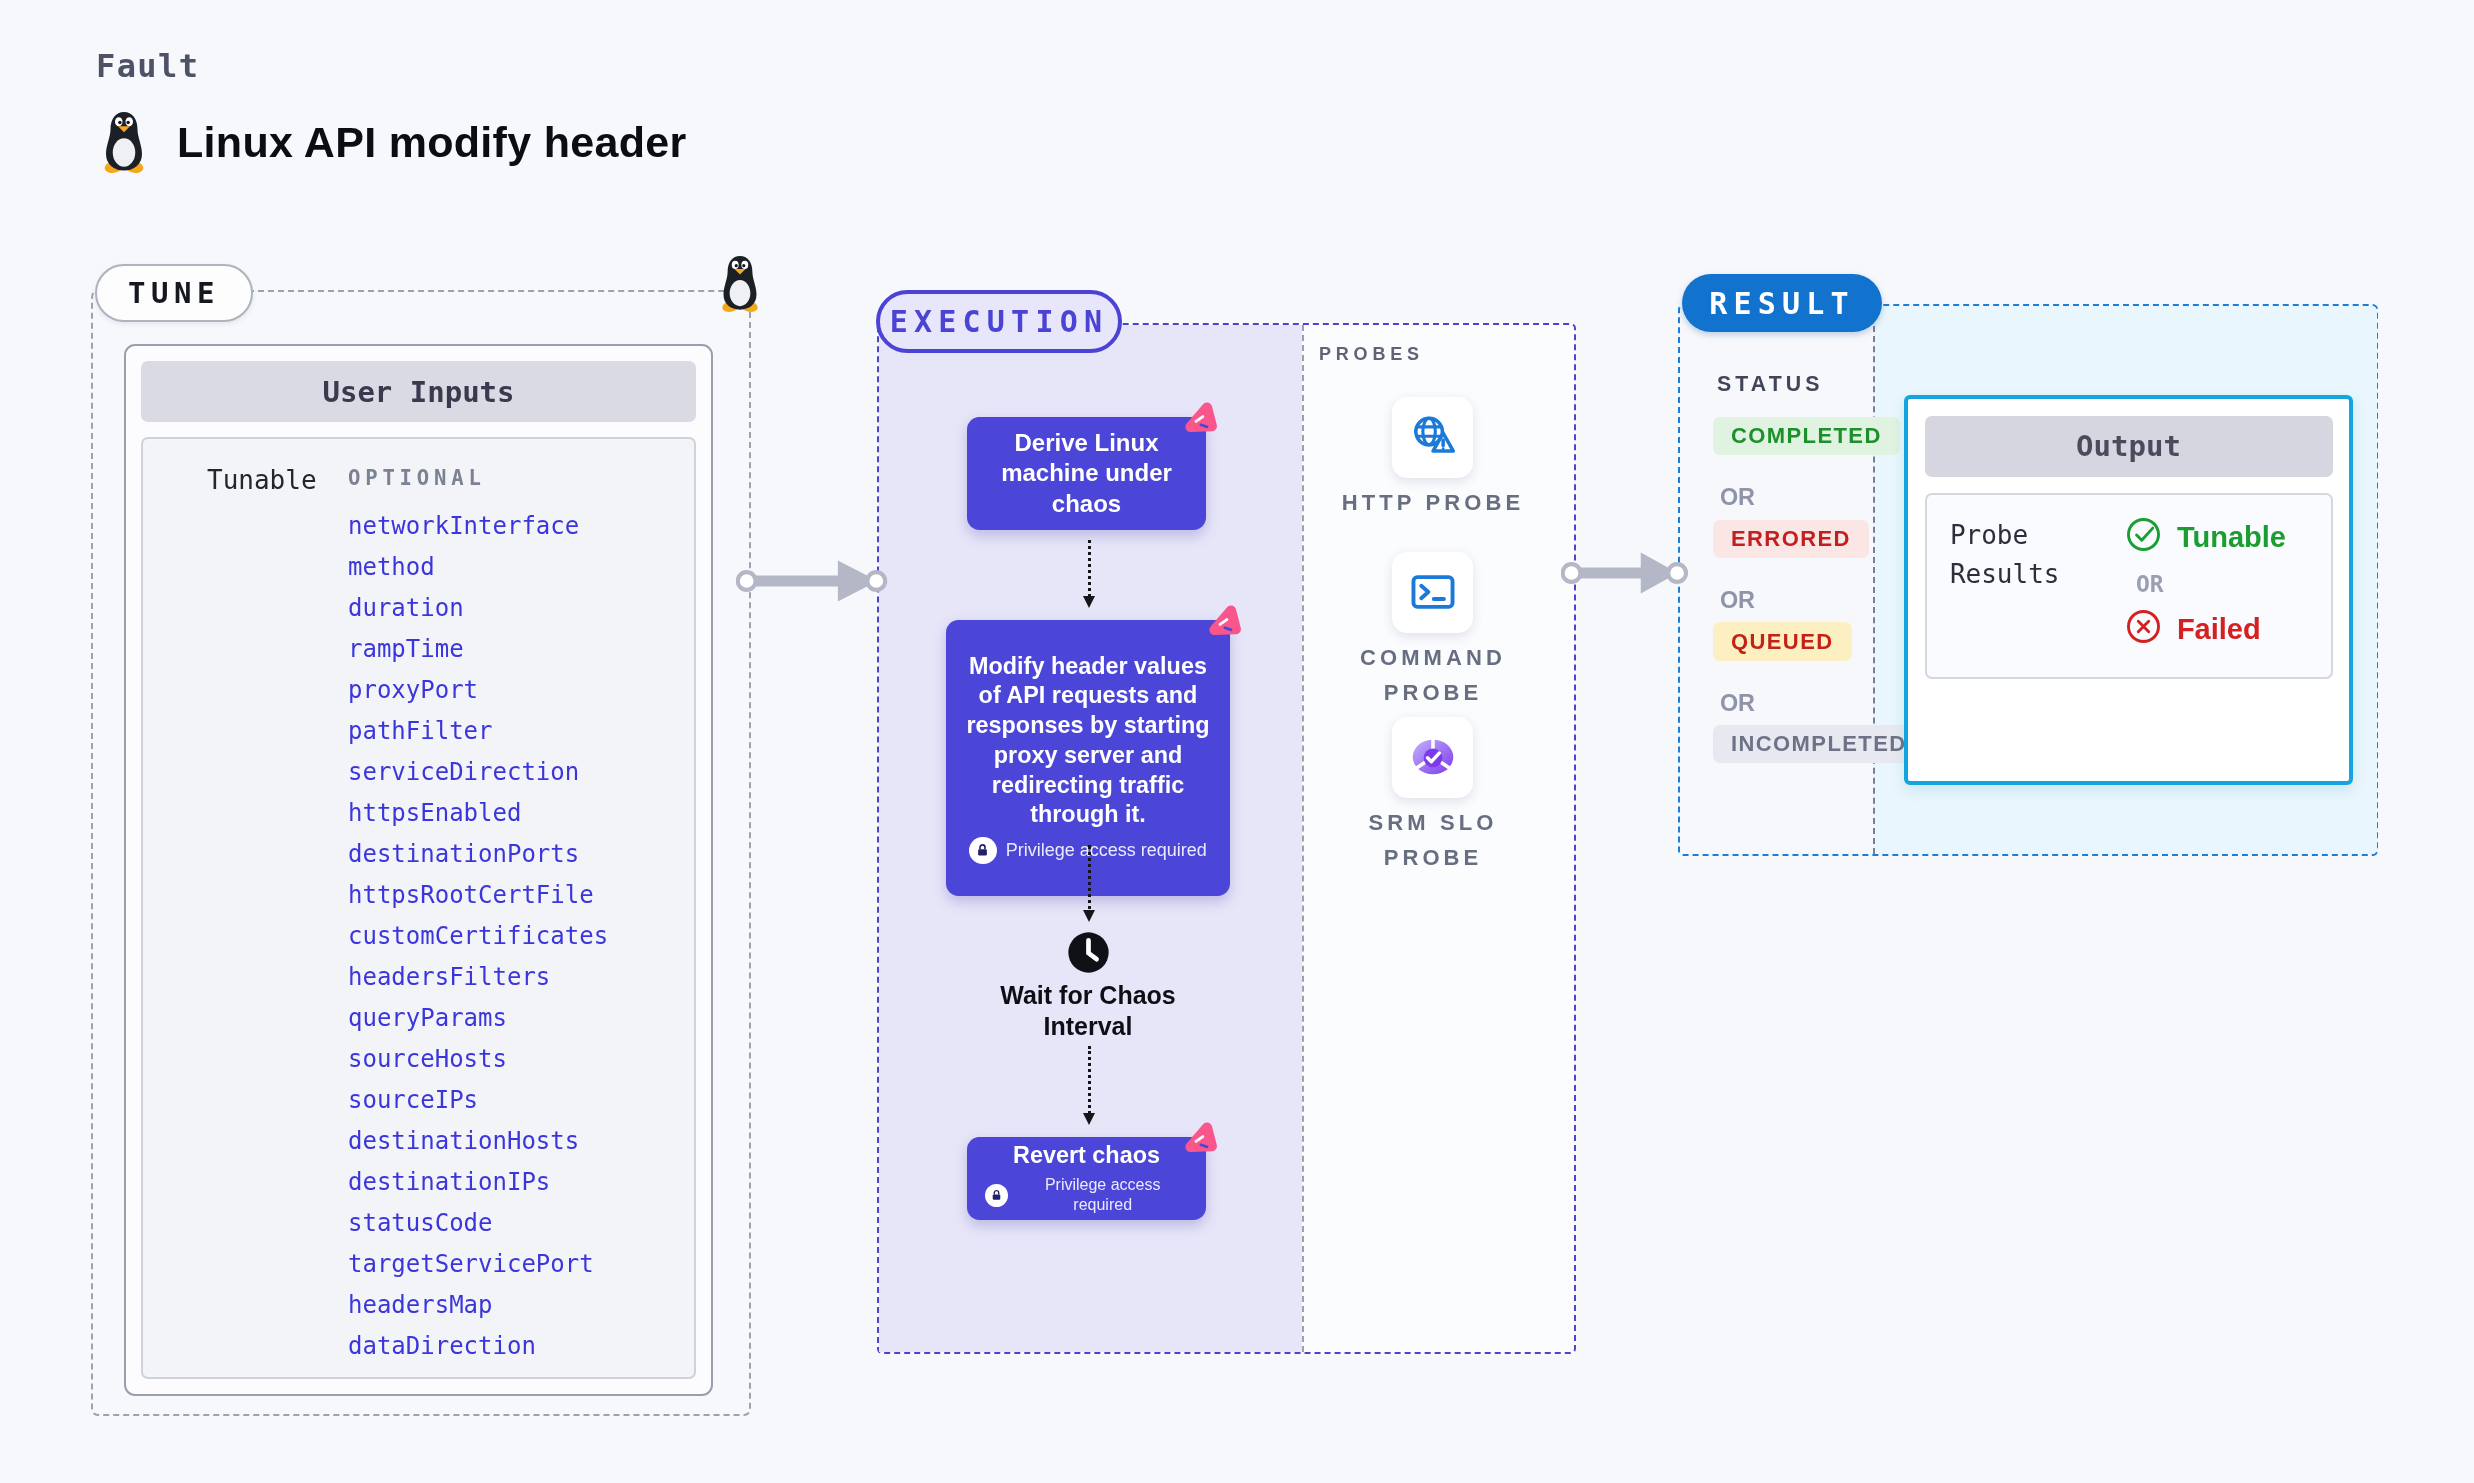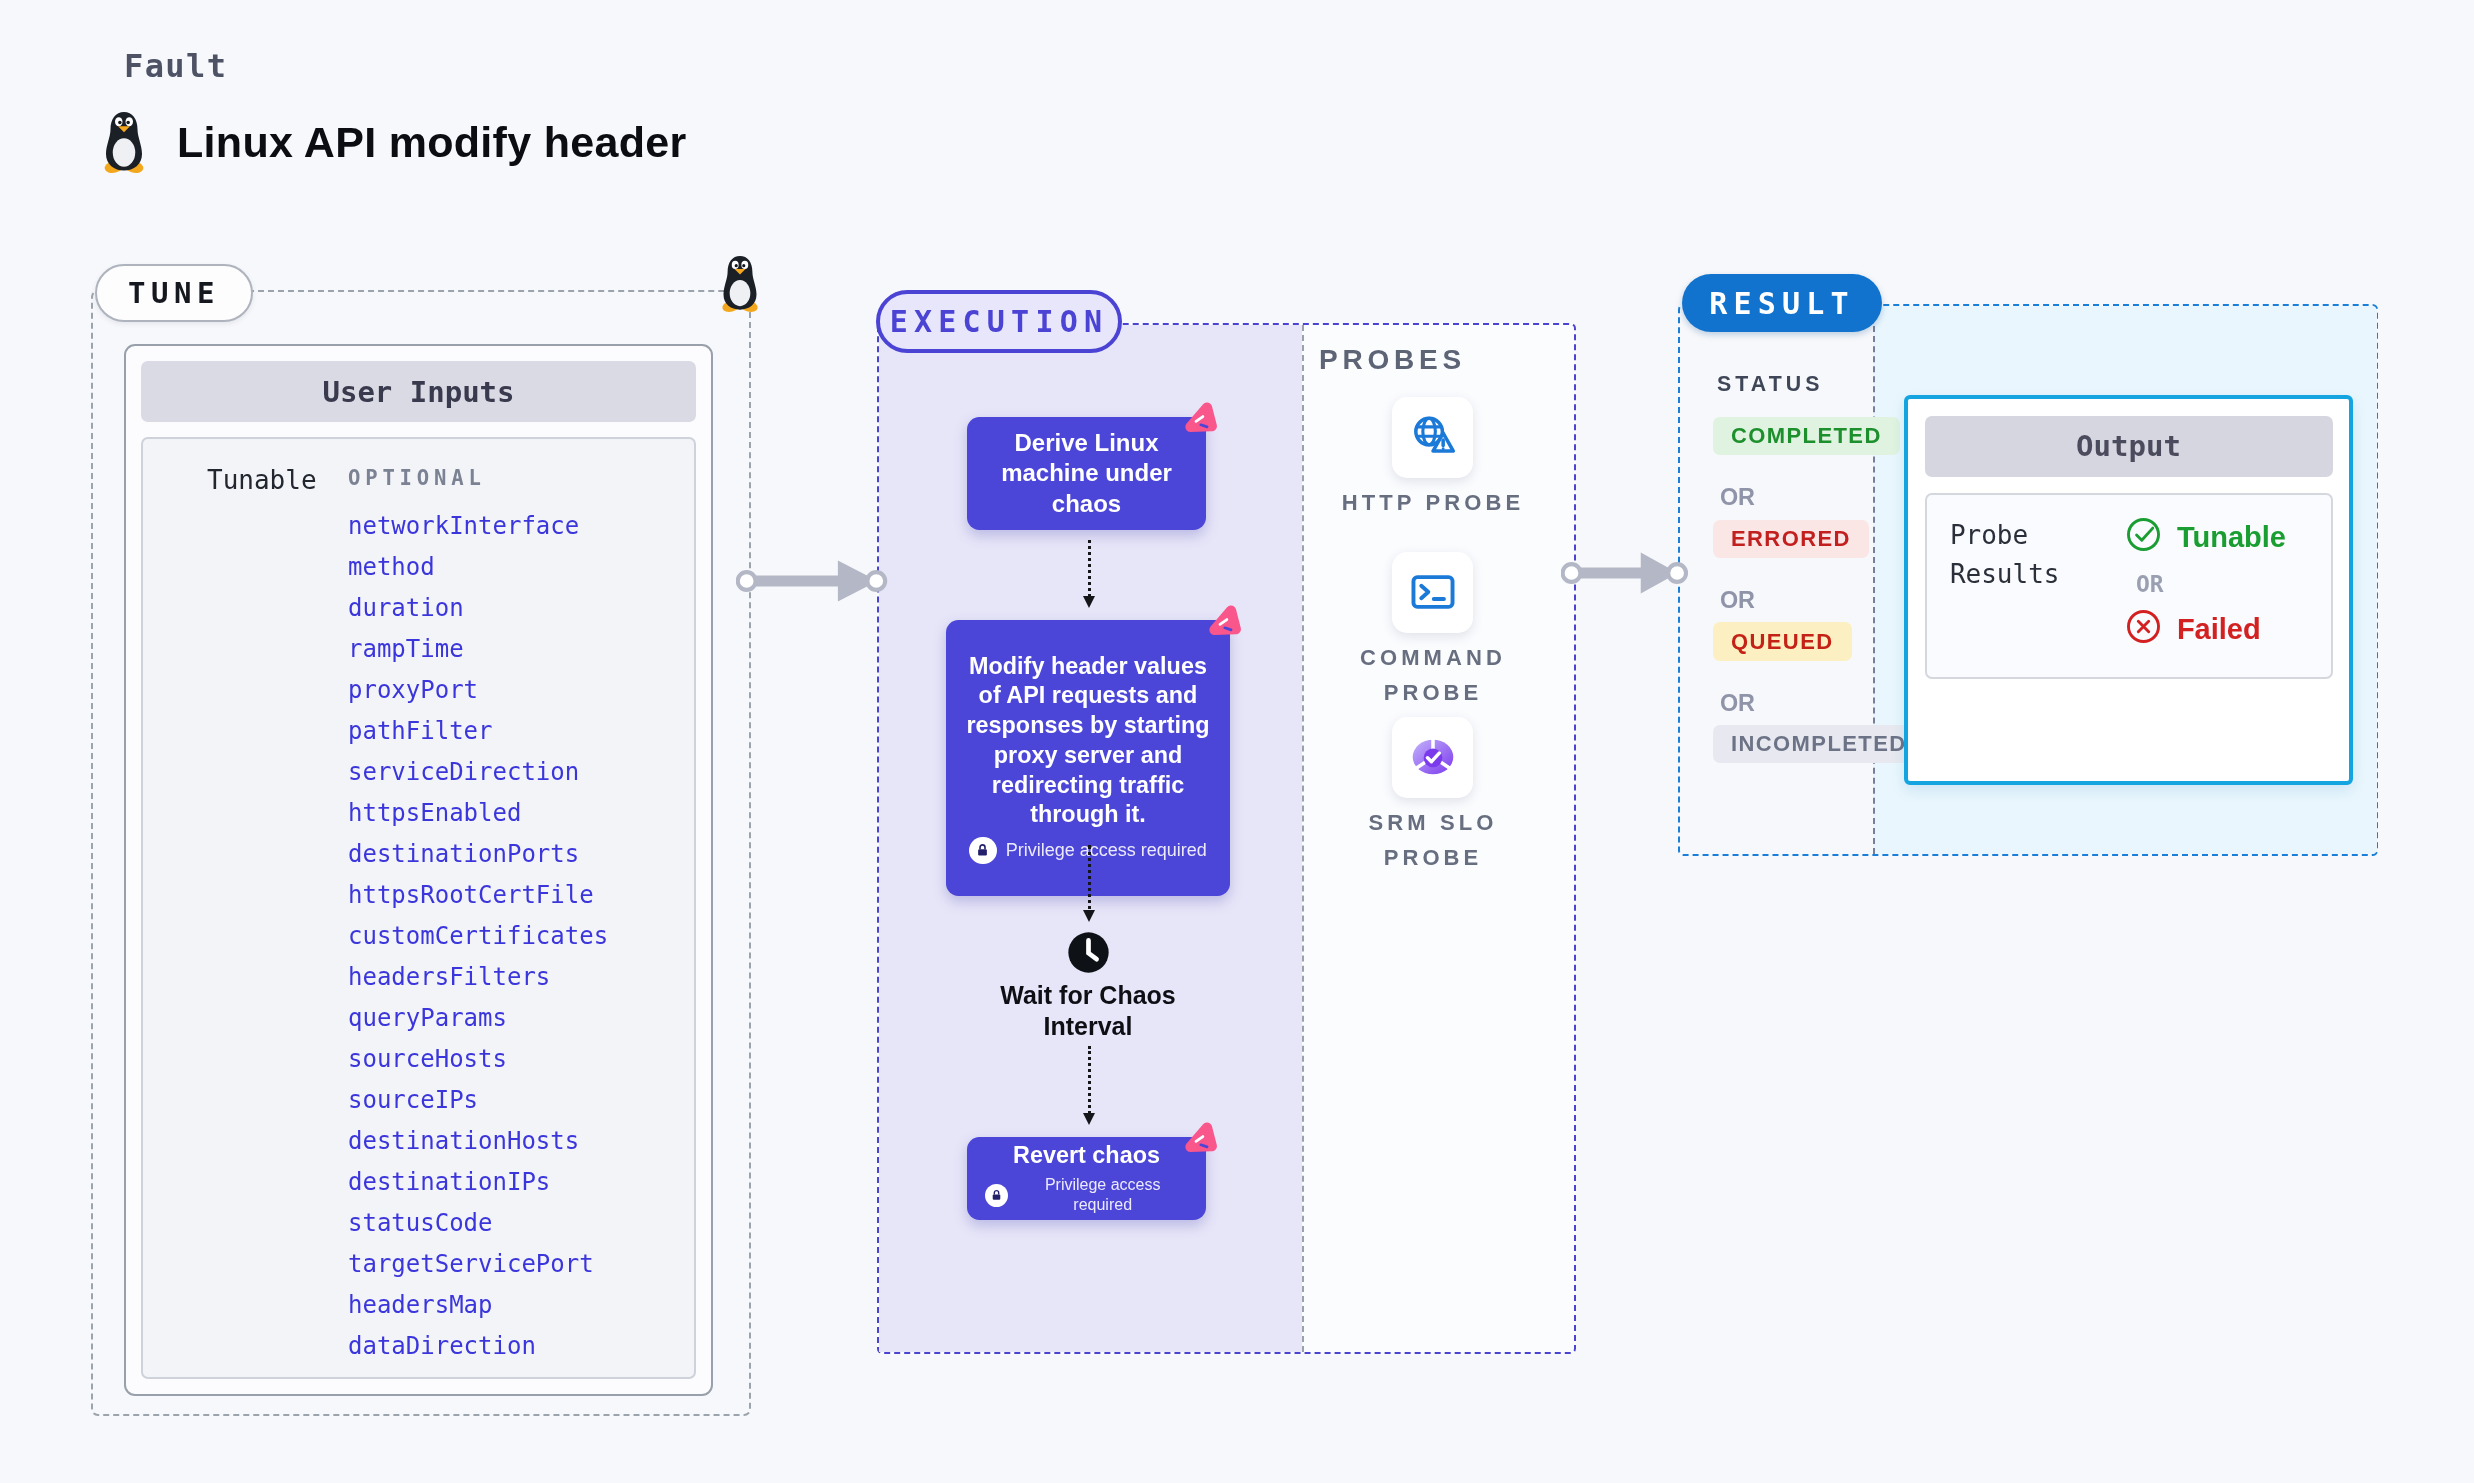--- a/index.html
+++ b/index.html
@@ -2,21 +2,21 @@
 <html style="font-size:11px"><head>
 <meta charset="utf-8">
 <style>
   html,body{margin:0;padding:0;background:#f7f8fb;}
   .canvas{position:relative;width:2475px;height:1483px;background:#f7f8fb;overflow:hidden;
           font-family:"Liberation Sans",sans-serif;}
   .abs{position:absolute;}
   .center{display:flex;align-items:center;justify-content:center;}
 
   
-  .kicker{left:96px;top:47px;font:600 32px "DejaVu Sans Mono",monospace;color:#4d5265;letter-spacing:1.4px;margin-left:28px;}
+  .kicker{left:96px;top:47px;font:600 32px "DejaVu Sans Mono",monospace;color:#4d5265;letter-spacing:1.4px;}
   .title-row{left:100px;top:109px;display:flex;align-items:center;gap:29px;}
   .tux-title svg{width:48px;height:66px;display:block;}
   .page-title{font-weight:bold;font-size:43px;color:#0b0d12;letter-spacing:0.3px;}
 
   
   .tune-box{left:91px;top:290px;width:656px;height:1122px;border:2.8px dashed #9ba3ad;border-radius:6.9px;}
   .tune-pill{left:95px;top:264px;width:154px;height:54px;background:#fdfdfe;border:2.8px solid #aeb3bd;
              border-radius:29px;font:bold 29px "DejaVu Sans Mono",monospace;letter-spacing:5.5px;color:#15181e;
              z-index:4;box-shadow:0 2.1px 5.5px rgba(70,80,110,.10);}
   .tux-corner{left:718px;top:253px;z-index:4;}
@@ -39,21 +39,21 @@
   .arrow-probes-result{left:1561px;top:549px;z-index:3;}
 
   
   .exec-box{left:877px;top:323px;width:695px;height:1027px;border:2.8px dashed #4a44d0;border-radius:5.5px;
             background:#fbfcfe;}
   .exec-bg{position:absolute;left:0;top:0;width:423px;height:100%;background:#e7e6f8;}
   .probes-divider{position:absolute;left:423px;top:0;height:100%;width:0;border-left:2.1px dashed #9aa1ab;}
   .exec-pill{left:876px;top:290px;width:246px;height:63px;background:#e7e6fa;border:4.1px solid #4a43d4;
              border-radius:34px;font:bold 30px "DejaVu Sans Mono",monospace;letter-spacing:6.2px;color:#4a43d4;
              z-index:4;box-sizing:border-box;}
-  .probes-label{position:absolute;left:440px;top:19px;font-weight:bold;font-size:28px;letter-spacing:4.8px;
+  .probes-label{position:absolute;left:440px;top:19px;font-weight:bold;font-size:18px;letter-spacing:4.8px;
                 color:#5d6476;}
   .flow-node{position:absolute;background:#4b45d8;border-radius:12.4px;color:#ffffff;font-weight:bold;font-size:24px;
              line-height:1.27;text-align:center;display:flex;flex-direction:column;align-items:center;
              justify-content:center;padding:9.6px 18px;box-sizing:border-box;
              box-shadow:0 5.5px 12.4px rgba(60,55,170,.25);}
   .chaos-badge{position:absolute;right:-18px;top:-19px;width:45px;height:44px;}
   .chaos-badge svg{width:100%;height:100%;display:block;}
   .priv-row{display:flex;align-items:center;gap:9px;margin-top:6.9px;font-weight:500;font-size:18px;
             color:#eceafc;}
   .priv-row.small{font-size:16px;margin-top:4.1px;}

